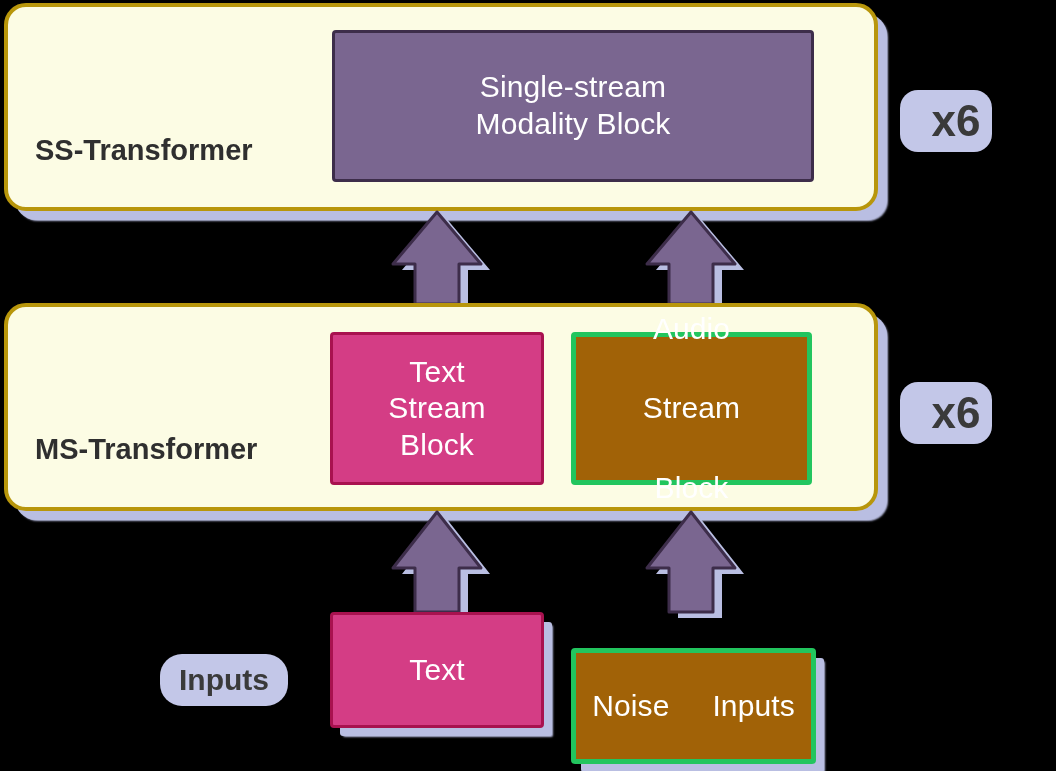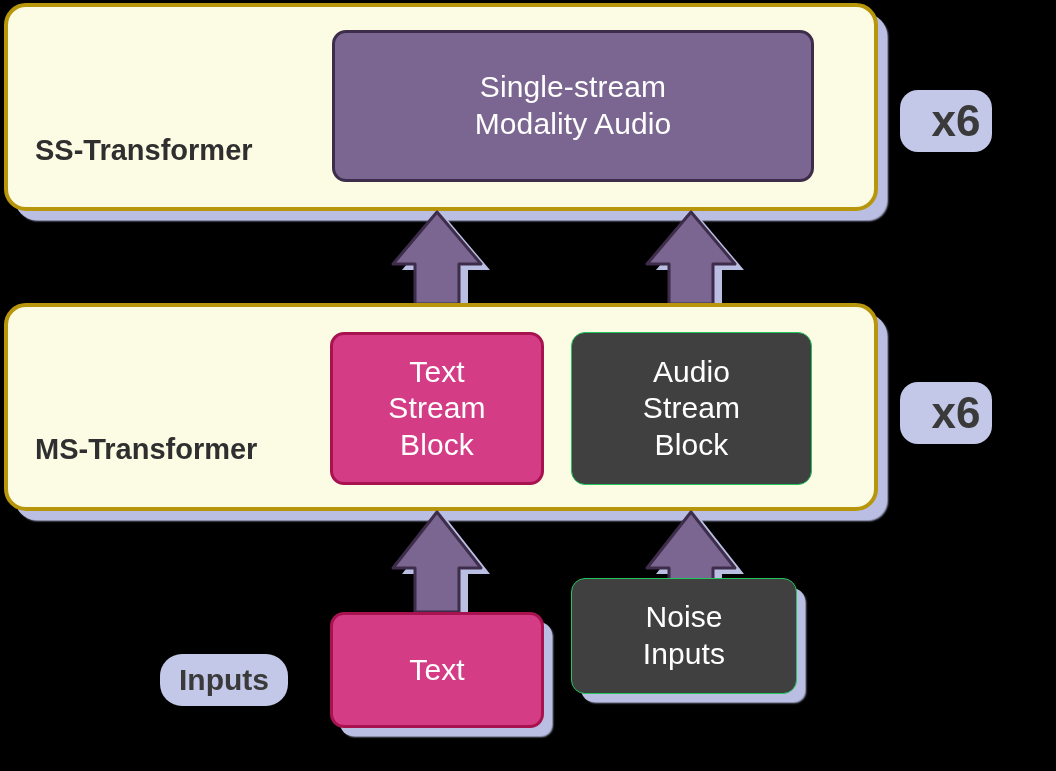--- a/index.html
+++ b/index.html
@@ -31,39 +31,40 @@
   .container-box {
     background: #fcfce4;
     border: 4px solid #b8960b;
     border-radius: 22px;
     box-shadow: 10px 10px 0 -1px #b9bee2,
                 12px 12px 2px -2px #b9bee2;
   }
 
   
   .block {
-    border-radius: 14px;
+    border-radius: 4px;
     color: #ffffff;
     font-size: 30px;
     line-height: 1.22;
     font-weight: 400;
     letter-spacing: 0.1px;
   }
   .block-purple {
     background: #7a6690;
     border: 3px solid #3d2d4a;
   }
   .block-pink {
     background: #d43d85;
     border: 3px solid #a8124f;
     text-align: center;
   }
   .block-blue {
-    background: #404040;
-    border: 1px solid #22c55e;
+    background: #a16207;
+    border: 5px solid #22c55e;
+    gap: 43px;
   }
   .block-shadow {
     box-shadow: 9px 9px 0 -1px #b9bee2,
                 11px 11px 2px -2px #b9bee2;
   }
 
   
   .side-label {
     position: absolute;
     color: #2f2f2f;
@@ -101,21 +102,21 @@
 
 <div id="canvas">
 
   <div class="node container-box" style="left:4px; top:3px; width:874px; height:208px;">
   </div>
 
   <div class="side-label" style="left:35px; top:92px; height:36px;">SS-Transformer</div>
 
   <div class="node block block-purple" style="left:332px; top:30px; width:482px; height:152px; flex-direction:column;">
     <span>Single-stream</span>
-    <span>Modality Audio</span>
+    <span>Modality Block</span>
   </div>
 
   <div class="halo-label halo-x6" style="left:900px; top:90px; width:72px; height:62px;">x6</div>
 
   <div class="arrow" style="left:384px; top:212px; width:106px; height:92px;">
     <svg width="106" height="92" viewBox="0 0 106 92">
       <g transform="translate(9,0)">
         <polygon points="44,0 88,52 66,52 66,92 22,92 22,52 0,52" fill="#b9bee2" transform="translate(9,6)"></polygon>
         <polygon points="44,0 88,52 66,52 66,92 22,92 22,52 0,52" fill="#7a6690" stroke="#3d2d4a" stroke-width="3" stroke-linejoin="round"></polygon>
       </g>
@@ -167,18 +168,18 @@
       </g>
     </svg>
   </div>
 
   <div class="halo-label halo-inputs" style="left:160px; top:654px; width:128px; height:52px;">Inputs</div>
 
   <div class="node block block-pink block-shadow" style="left:330px; top:612px; width:214px; height:116px; flex-direction:column;">
     <span>Text</span>
   </div>
 
-  <div class="node block block-blue block-shadow" style="left:571px; top:578px; width:226px; height:116px; flex-direction:column;">
+  <div class="node block block-blue block-shadow" style="left:571px; top:648px; width:245px; height:116px; flex-direction:row;">
     <span>Noise</span>
     <span>Inputs</span>
   </div>
 
 </div>
 
 </body></html>

